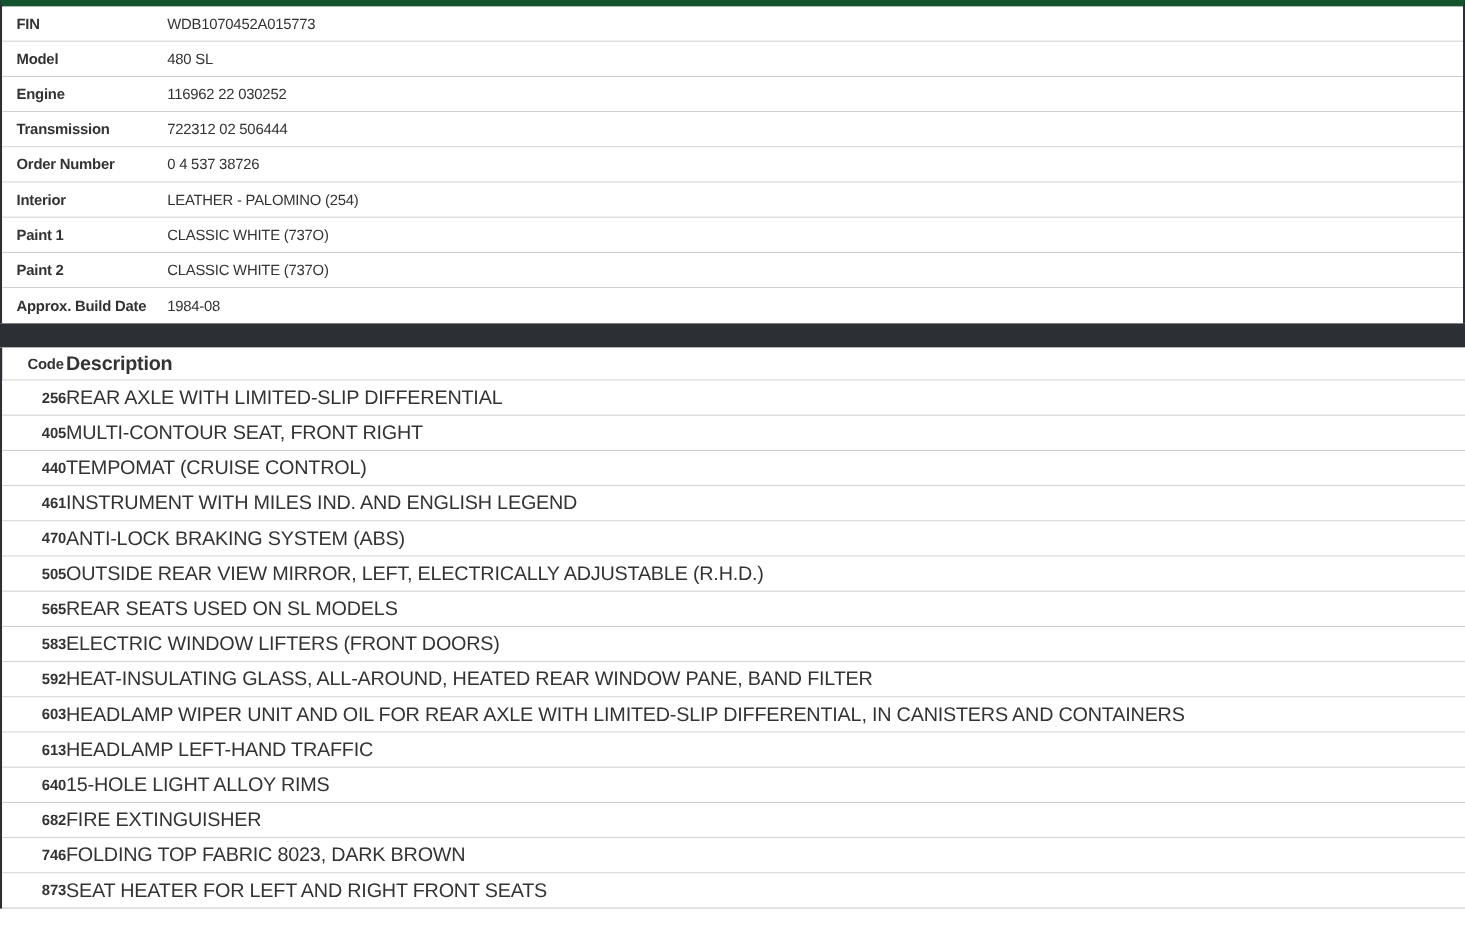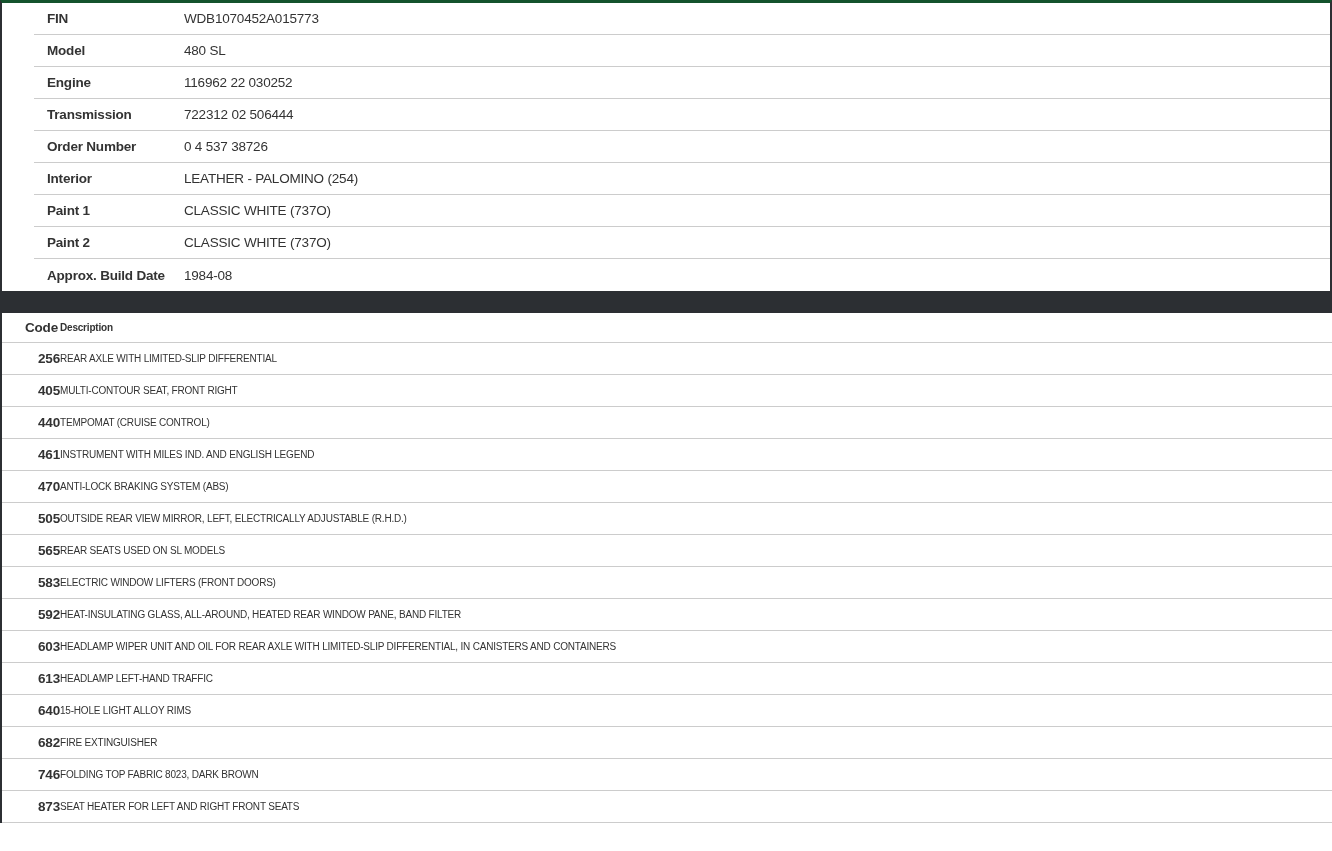--- a/index.html
+++ b/index.html
@@ -7,25 +7,24 @@
     width: 1332px;
     height: 851px;
     overflow: hidden;
     background: #ffffff;
     font-family: "Liberation Sans", sans-serif;
     color: #333333;
   }
   
   .info-table {
     width: 1332px;
-    border-top: 3px solid #14532d;
+    border-top: 6px solid #14532d;
     border-left: 2px solid #2c2f33;
     border-right: 2px solid #2c2f33;
     background: #ffffff;
-    padding-left: 32px;
   }
   .info-row {
     display: flex;
     align-items: center;
     height: 32px;
     border-bottom: 1px solid #cccccc;
     background: #ffffff;
   }
   .info-row:last-child { border-bottom: none; }
   .info-label {
@@ -69,21 +68,21 @@
   }
   .code-cell {
     width: 58px;
     padding-left: 23px;
     font-size: 13.5px;
     font-weight: 700;
     letter-spacing: -0.2px;
     flex-shrink: 0;
   }
   .desc-cell {
-    font-size: 10px;
+    font-size: 18px;
     font-weight: 400;
     letter-spacing: -0.2px;
     white-space: nowrap;
   }
   .codes-header-row .code-cell,
   .codes-header-row .desc-cell { font-weight: 700; }
 </style>
 </head>
 <body>
 

